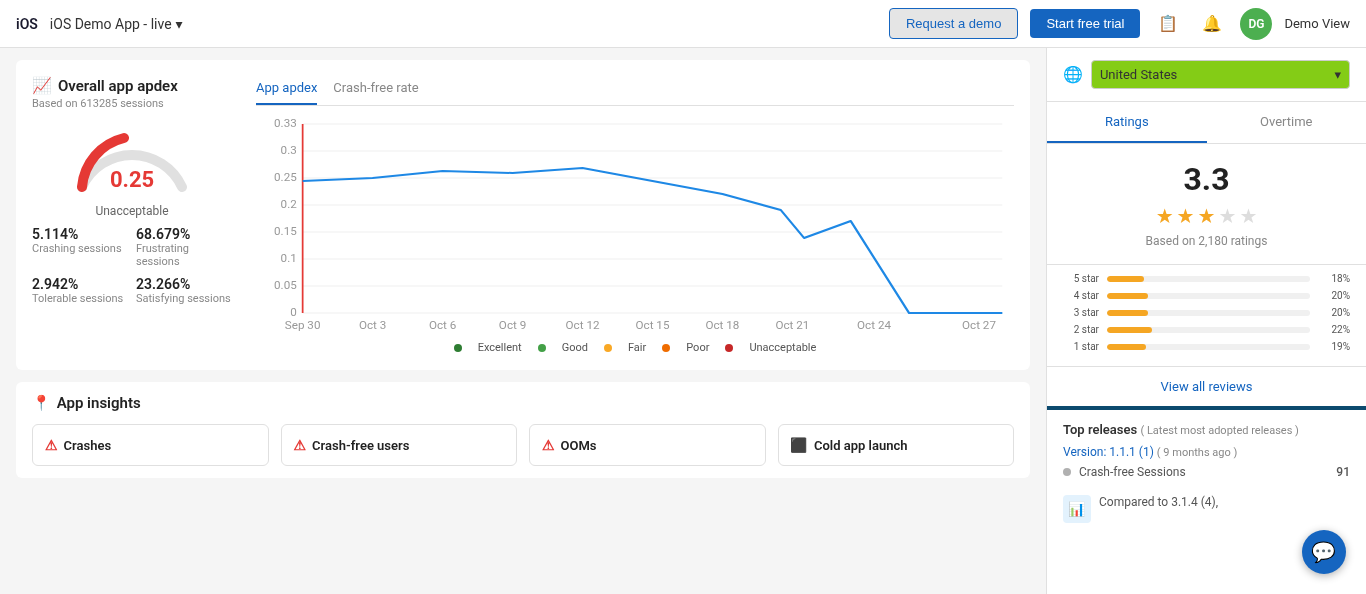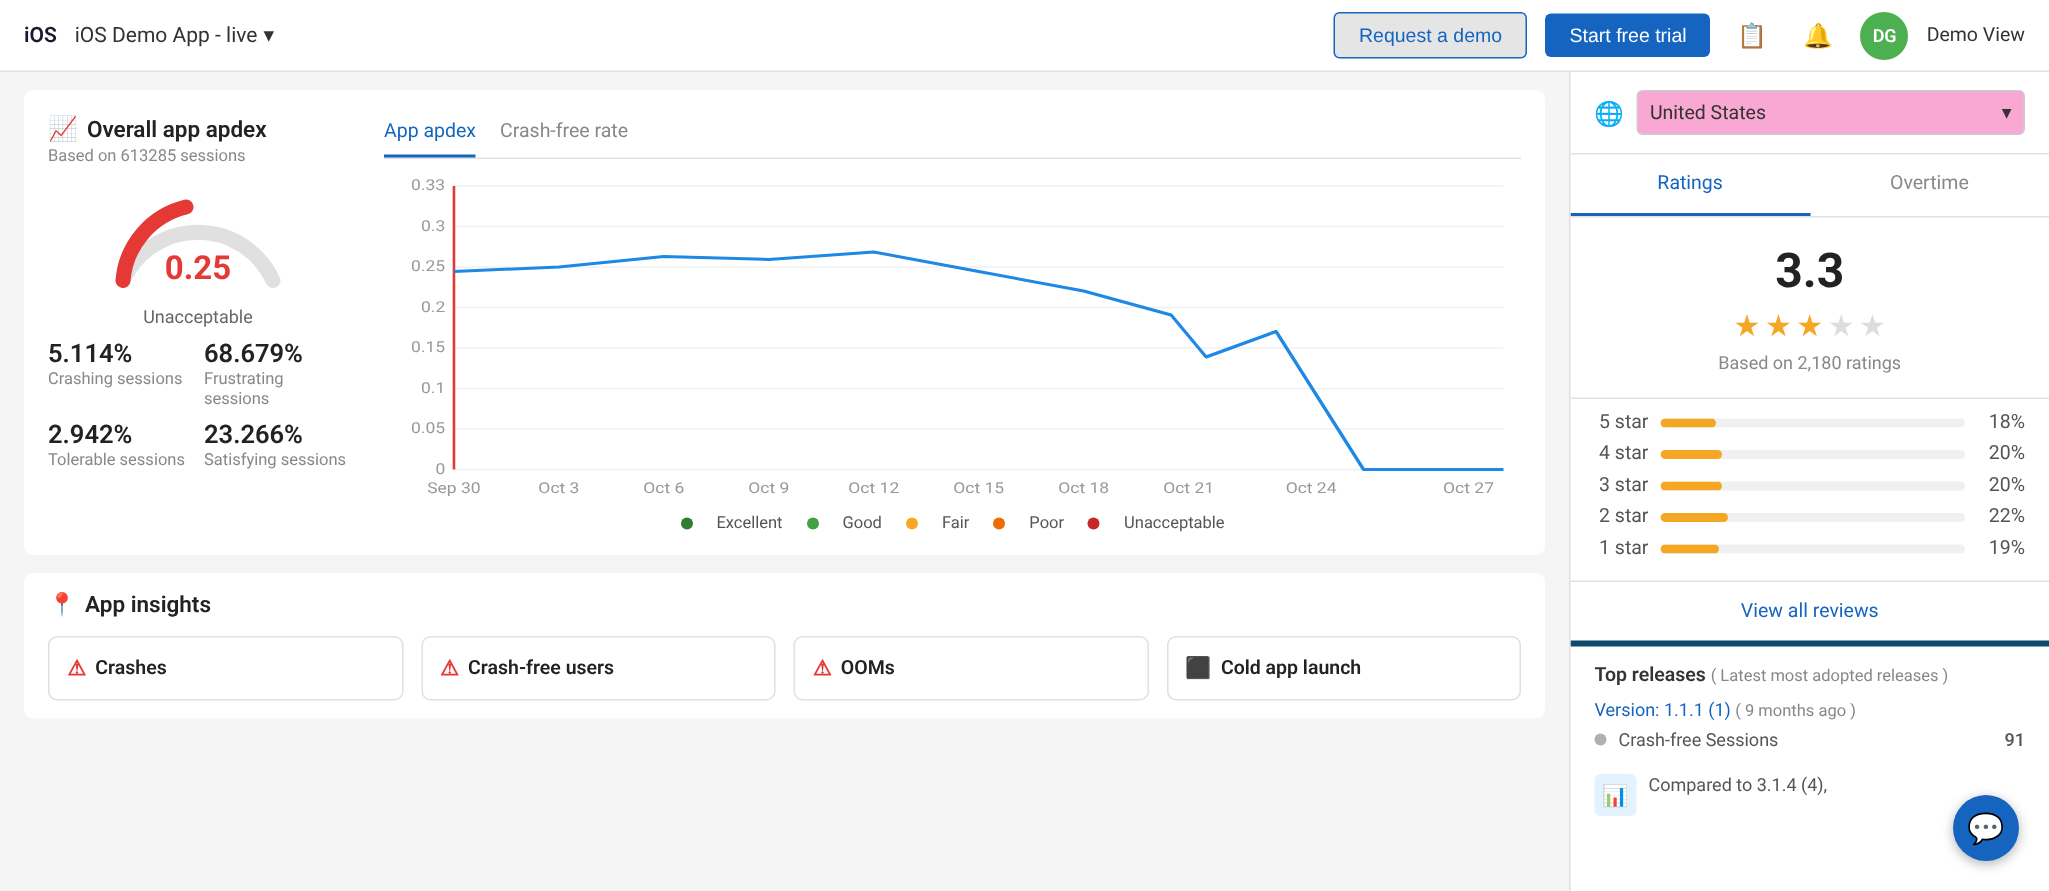--- a/index.html
+++ b/index.html
@@ -143,21 +143,21 @@
       color: #666;
     }
 
     .stats-grid {
       display: grid;
       grid-template-columns: 1fr 1fr;
       gap: 8px;
       margin-top: 8px;
     }
     .stat-item .val {
-      font-size: 17px;
+      font-size: 14px;
       font-weight: 600;
       color: #222;
     }
     .stat-item .lbl {
       font-size: 11px;
       color: #888;
     }
 
     
     .apdex-right {
@@ -268,21 +268,21 @@
       padding: 12px 16px;
       border-bottom: 1px solid #e0e0e0;
       gap: 8px;
     }
     .country-select {
       flex: 1;
       border: 1px solid #ccc;
       border-radius: 4px;
       padding: 6px 8px;
       font-size: 13px;
-      background: #f9a8d4;
+      background: #84cc16;
       cursor: pointer;
       display: flex;
       align-items: center;
       justify-content: space-between;
     }
 
     .sidebar-tabs {
       display: flex;
       border-bottom: 1px solid #e0e0e0;
     }
@@ -325,21 +325,21 @@
 
     .star-bars {
       padding: 8px 16px;
       border-bottom: 1px solid #e0e0e0;
     }
     .star-row {
       display: flex;
       align-items: center;
       gap: 8px;
       margin-bottom: 6px;
-      font-size: 13px;
+      font-size: 10px;
       color: #555;
     }
     .star-label { width: 36px; text-align: right; }
     .star-bar-bg {
       flex: 1;
       height: 6px;
       background: #f0f0f0;
       border-radius: 3px;
       overflow: hidden;
     }

